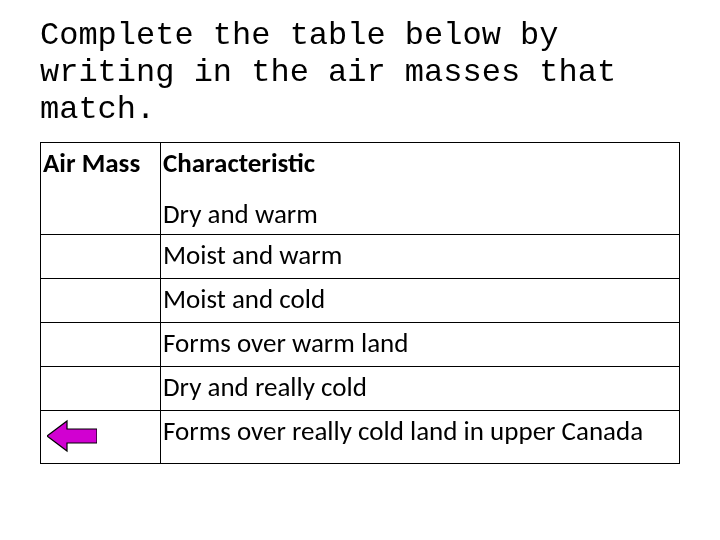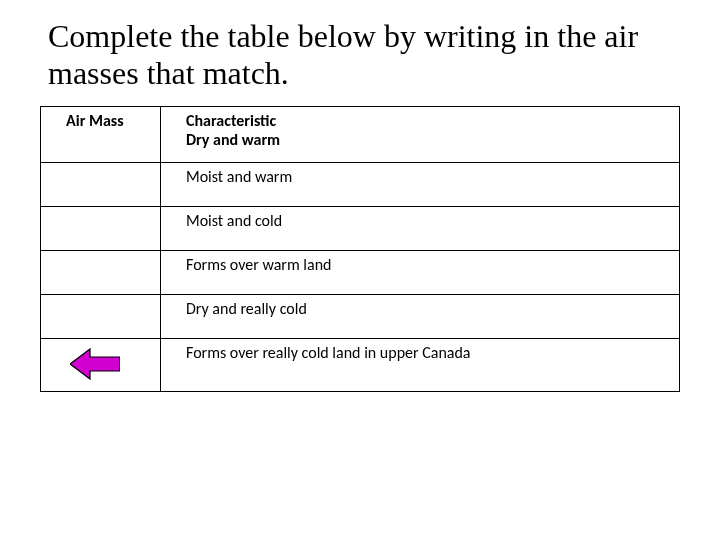--- a/index.html
+++ b/index.html
@@ -9,47 +9,48 @@
     width: 720px;
     height: 540px;
     background: #fff;
     font-family: Calibri, "Segoe UI", Arial, sans-serif;
     color: #000;
   }
   .slide {
     padding: 18px 40px 0 40px;
   }
   .title {
-    font-family: Liberation Serif, serif;
+    font-family: Liberation Mono, monospace;
     font-size: 32px;
     line-height: 1.15;
-    margin: 0 0 14px 8px;
+    margin: 0 0 14px 0;
     font-weight: normal;
   }
   table.airmass {
     border-collapse: collapse;
     width: 100%;
     table-layout: fixed;
   }
   table.airmass col.c1 { width: 120px; }
   table.airmass td {
     border: 1.5px solid #000;
-    padding: 4px 25px;
-    font-size: 16px;
+    padding: 4px 2px;
+    font-size: 27px;
     line-height: 1.2;
     vertical-align: top;
     height: 44px;
   }
   table.airmass tr.hdr td {
     font-weight: bold;
     height: 56px;
   }
   table.airmass tr.hdr td .sub {
-    font-weight: bold;
+    font-weight: normal;
     display: block;
+    margin-top: 18px;
   }
   .arrow-wrap {
     position: relative;
     height: 44px;
   }
   .back-arrow {
     position: absolute;
     left: 4px;
     top: 4px;
     width: 50px;

